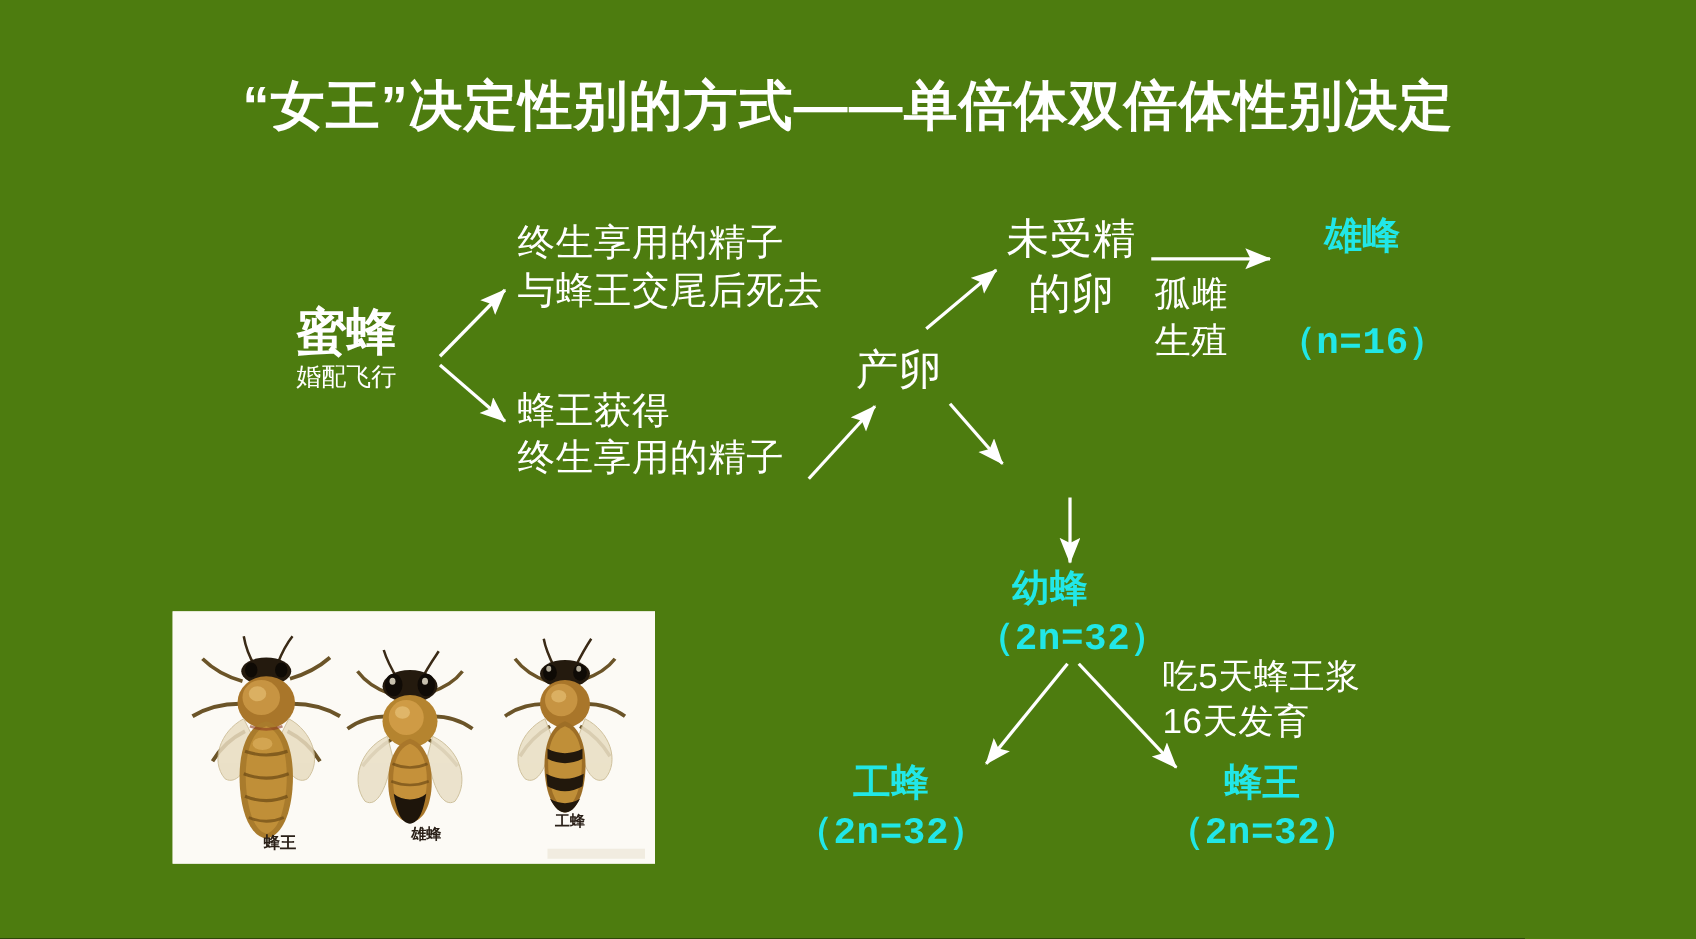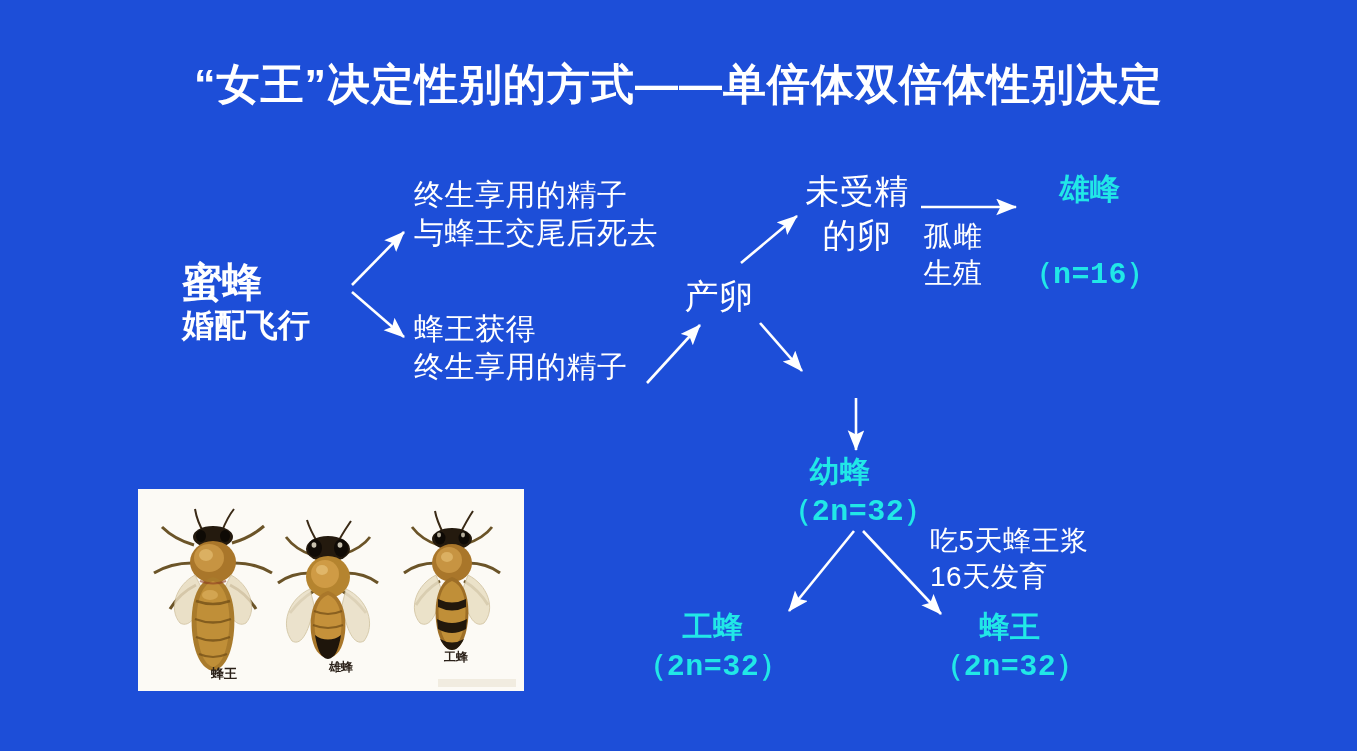--- a/index.html
+++ b/index.html
@@ -4,21 +4,21 @@
 <style>
   html, body {
     margin: 0;
     padding: 0;
     background: #000000;
   }
   #slide {
     position: relative;
     width: 1357px;
     height: 751px;
-    background: #1d4ed8;
+    background: #4d7c0f;
     overflow: hidden;
     font-family: "Liberation Sans", "DejaVu Sans", sans-serif;
     color: #ffffff;
   }
   .node {
     position: absolute;
     white-space: pre-line;
     line-height: 1.28;
     letter-spacing: 0.5px;
   }
@@ -45,25 +45,24 @@
   .f30 { font-size: 30px; }
   .f34 { font-size: 34px; }
   .bold { font-weight: bold; font-family: Liberation Mono, monospace; }
 
   
   #node-bee {
     position: absolute;
     left: 182px;
     top: 243px;
     width: 190px;
-    text-align: left;
-    margin-top: 16px;
+    text-align: center;
   }
   #node-bee .main { font-size: 40px; font-weight: bold; line-height: 1.15; }
-  #node-bee .sub  { font-size: 32px; font-weight: bold; line-height: 1.3; }
+  #node-bee .sub  { font-size: 20px; font-weight: normal; line-height: 1.3; }
 
   svg#arrows {
     position: absolute;
     left: 0;
     top: 0;
     width: 1357px;
     height: 751px;
     pointer-events: none;
   }
 

